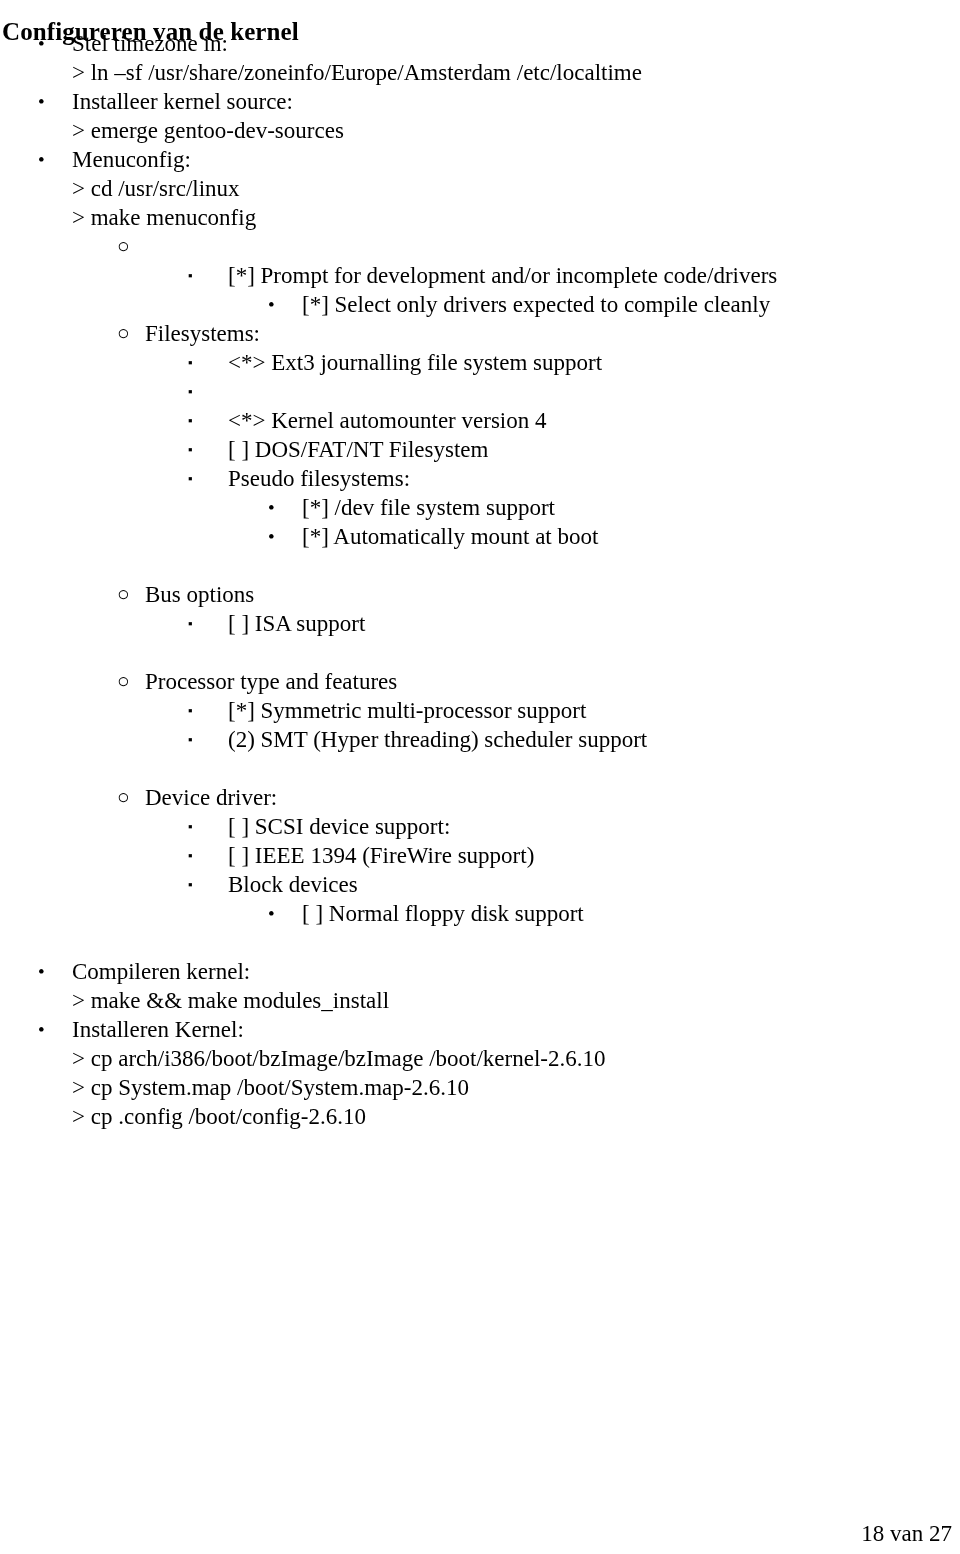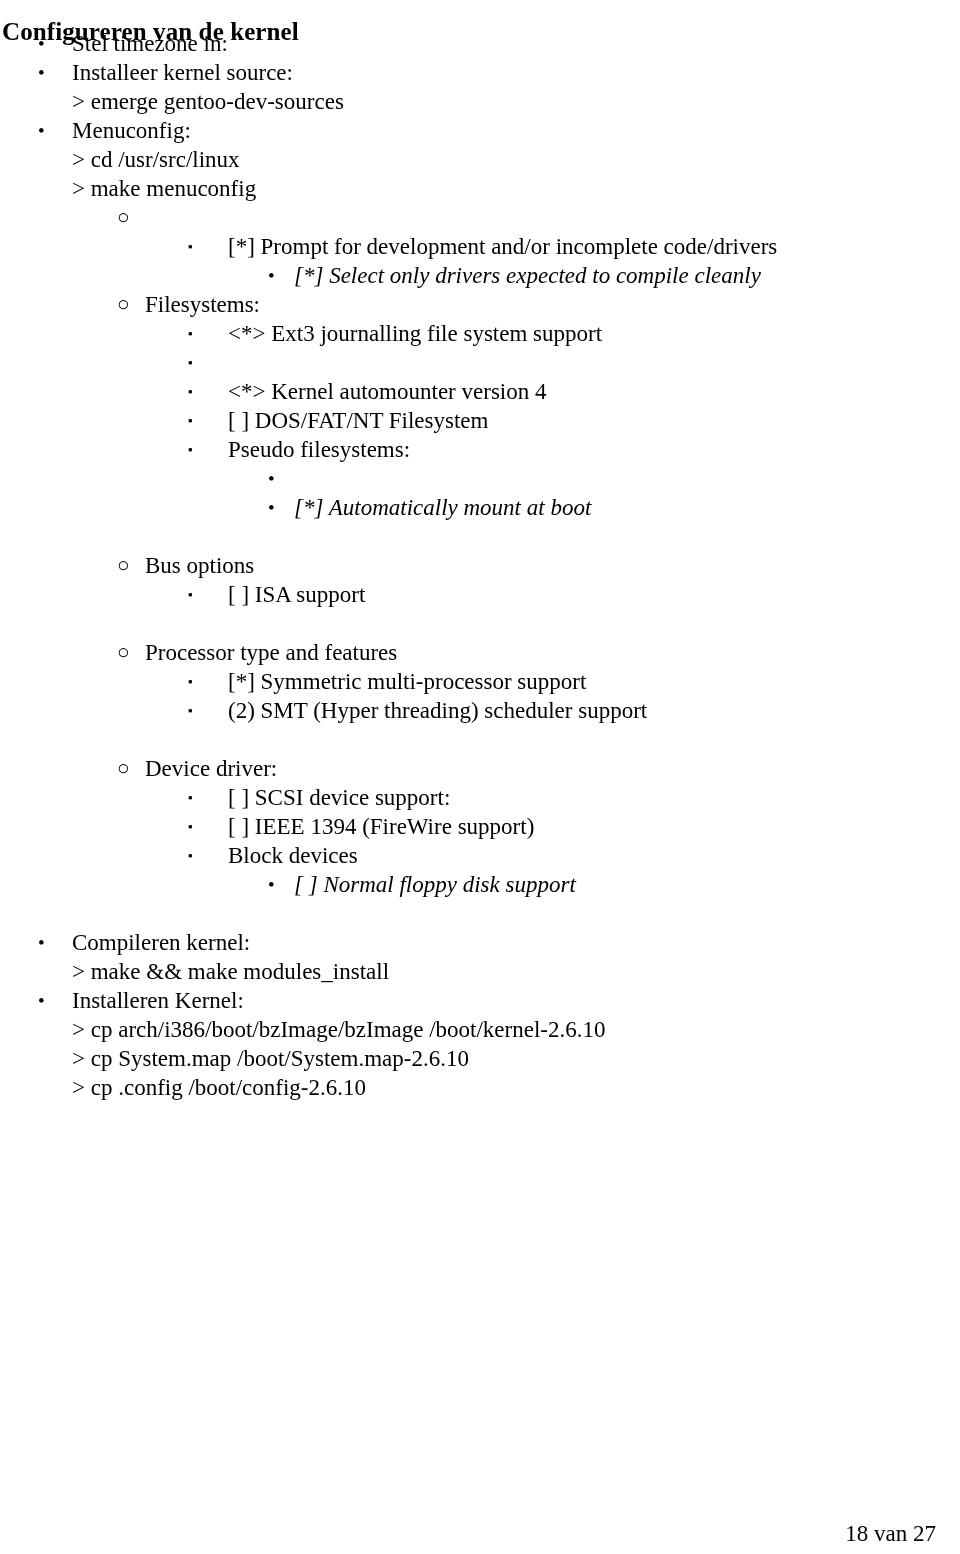--- a/index.html
+++ b/index.html
@@ -79,44 +79,47 @@
   
   .lvl2 > .bullet { left: 117px; font-size: 21px; }
   .lvl2 > .txt    { left: 145px; }
 
   
   .lvl3 > .bullet { left: 188px; font-size: 13px; }
   .lvl3 > .txt    { left: 228px; }
 
   
   .lvl4 > .bullet { left: 268px; font-size: 19px; }
-  .lvl4 > .txt    { left: 294px; font-style: italic; }
+  .lvl4 > .txt    { left: 302px; }
 
   
   .footer {
     position: absolute;
-    right: 24px;
+    right: 8px;
     bottom: 6px;
     font-size: 23px;
     line-height: 28px;
     white-space: nowrap;
   }
 </style>
 </head>
 <body>
 
 <div class="page">
 
   <h1 class="doc-title">Configureren van de kernel</h1>
 
   <div class="outline" id="outline-root">
       <div class="line lvl1">
         <span class="bullet">•</span>
         <span class="txt">Stel timezone in:</span>
       </div>
+      <div class="line cmd1">
+        <span class="txt">&gt; ln –sf /usr/share/zoneinfo/Europe/Amsterdam /etc/localtime</span>
+      </div>
       <div class="line lvl1">
         <span class="bullet">•</span>
         <span class="txt">Installeer kernel source:</span>
       </div>
       <div class="line cmd1">
         <span class="txt">&gt; emerge gentoo-dev-sources</span>
       </div>
       <div class="line lvl1">
         <span class="bullet">•</span>
         <span class="txt">Menuconfig:</span>
@@ -156,20 +159,21 @@
       <div class="line lvl3">
         <span class="bullet">▪</span>
         <span class="txt">[ ] DOS/FAT/NT Filesystem</span>
       </div>
       <div class="line lvl3">
         <span class="bullet">▪</span>
         <span class="txt">Pseudo filesystems:</span>
       </div>
       <div class="line lvl4">
         <span class="bullet">•</span>
+        <span class="txt">[*] /dev file system support</span>
       </div>
       <div class="line lvl4">
         <span class="bullet">•</span>
         <span class="txt">[*] Automatically mount at boot</span>
       </div>
       <div class="line spacer"></div>
       <div class="line lvl2">
         <span class="bullet">○</span>
         <span class="txt">Bus options</span>
       </div>

